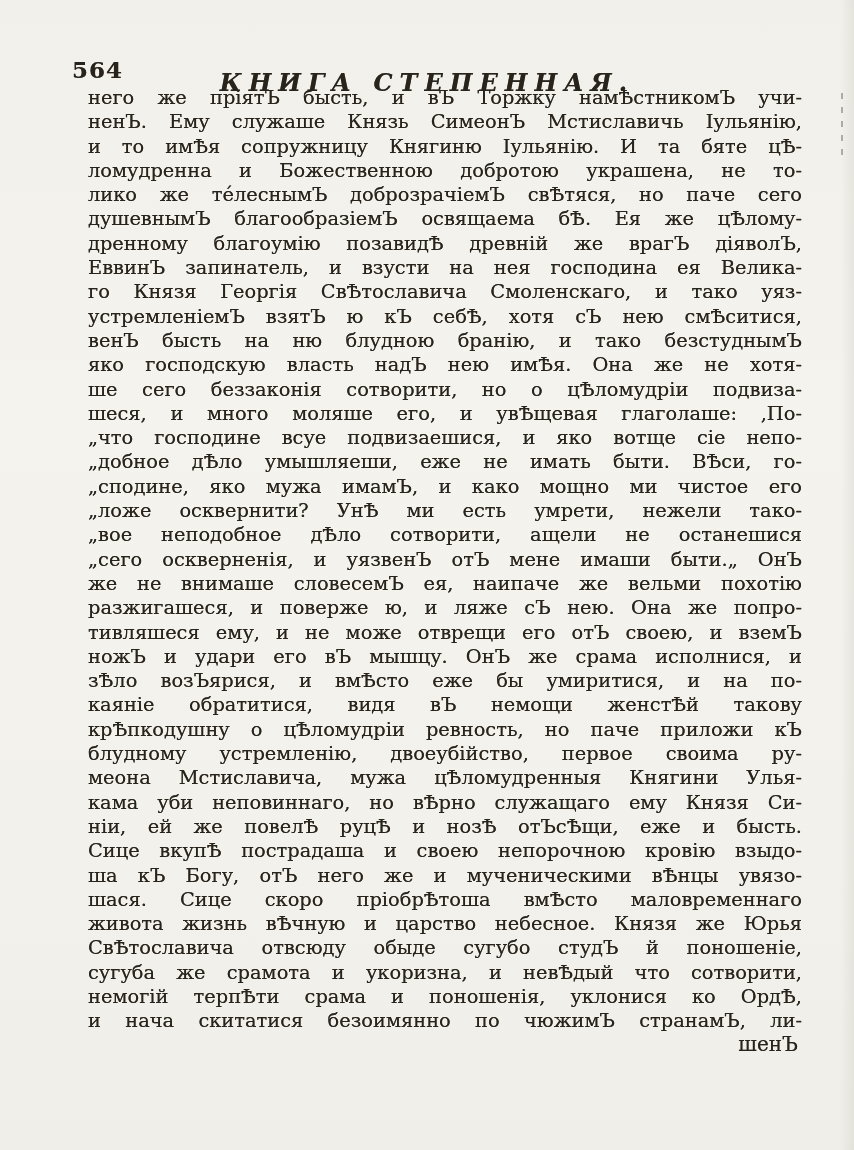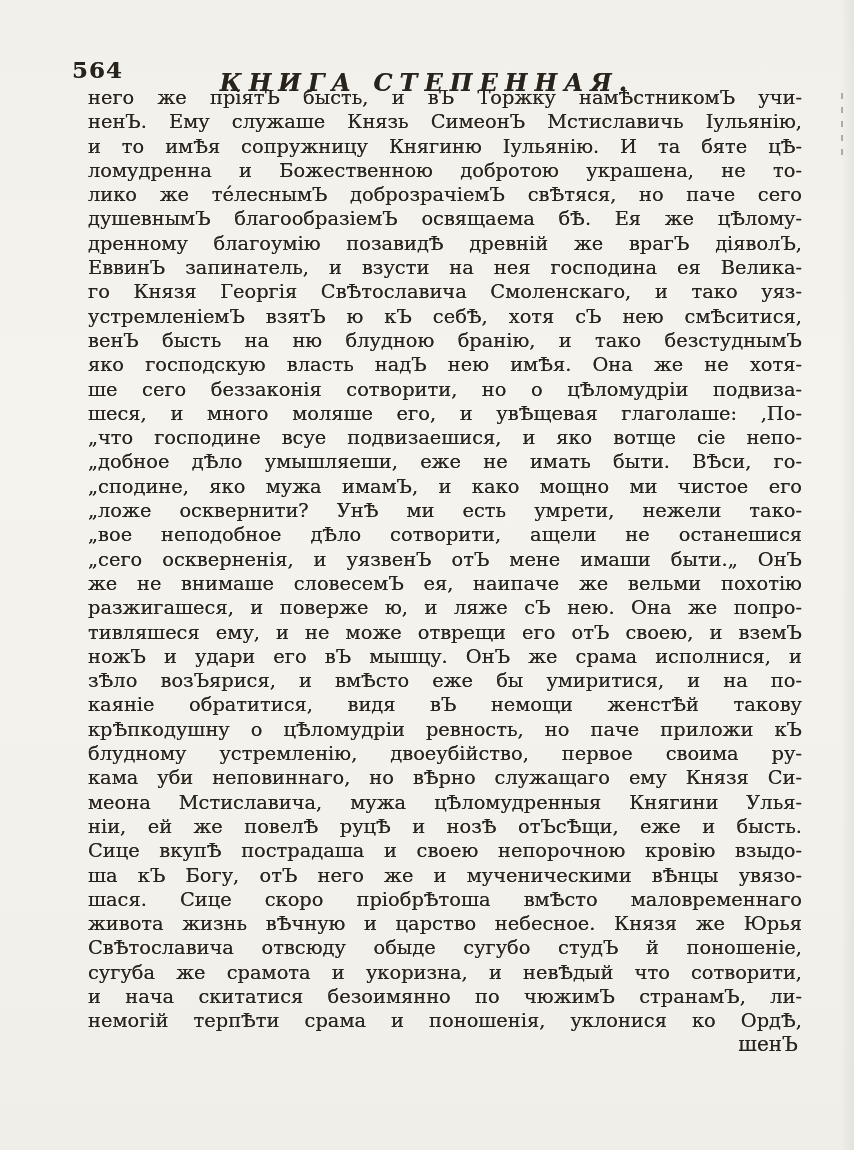--- a/index.html
+++ b/index.html
@@ -107,31 +107,31 @@
     <div class="line">„вое неподобное дѢло сотворити, ащели не останешися</div>
     <div class="line">„сего оскверненія, и уязвенЪ отЪ мене имаши быти.„ ОнЪ</div>
     <div class="line">же не внимаше словесемЪ ея, наипаче же вельми похотію</div>
     <div class="line">разжигашеся, и поверже ю, и ляже сЪ нею. Она же попро-</div>
     <div class="line">тивляшеся ему, и не може отврещи его отЪ своею, и вземЪ</div>
     <div class="line">ножЪ и удари его вЪ мышцу. ОнЪ же срама исполнися, и</div>
     <div class="line">зѢло возЪярися, и вмѢсто еже бы умиритися, и на по-</div>
     <div class="line">каяніе обратитися, видя вЪ немощи женстѢй такову</div>
     <div class="line">крѢпкодушну о цѢломудріи ревность, но паче приложи кЪ</div>
     <div class="line">блудному устремленію, двоеубійство, первое своима ру-</div>
+    <div class="line">меона Мстиславича, мужа цѢломудренныя Княгини Улья-</div>
     <div class="line">кама уби неповиннаго, но вѢрно служащаго ему Князя Си-</div>
-    <div class="line">меона Мстиславича, мужа цѢломудренныя Княгини Улья-</div>
     <div class="line">ніи, ей же повелѢ руцѢ и нозѢ отЪсѢщи, еже и бысть.</div>
     <div class="line">Сице вкупѢ пострадаша и своею непорочною кровію взыдо-</div>
     <div class="line">ша кЪ Богу, отЪ него же и мученическими вѢнцы увязо-</div>
     <div class="line">шася. Сице скоро пріобрѢтоша вмѢсто маловременнаго</div>
     <div class="line">живота жизнь вѢчную и царство небесное. Князя же Юрья</div>
     <div class="line">СвѢтославича отвсюду обыде сугубо студЪ й поношеніе,</div>
     <div class="line">сугуба же срамота и укоризна, и невѢдый что сотворити,</div>
+    <div class="line">немогій терпѢти срама и поношенія, уклонися ко ОрдѢ,</div>
     <div class="line">и нача скитатися безоимянно по чюжимЪ странамЪ, ли-</div>
-    <div class="line">немогій терпѢти срама и поношенія, уклонися ко ОрдѢ,</div>
   </div>
 
   <div class="catchword">шенЪ</div>
 
   <div class="scan-artifact"></div>
   <div class="edge-shade"></div>
 
 </div>
 
 </body></html>

